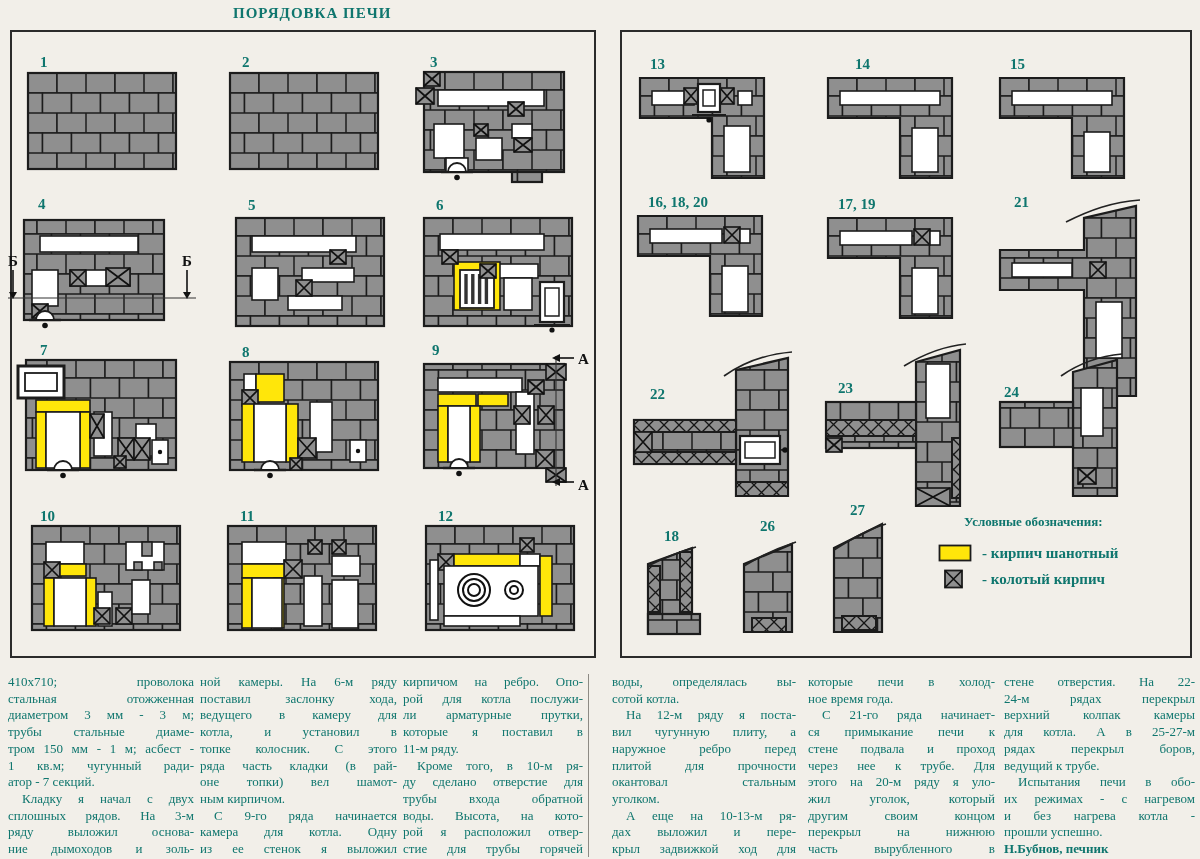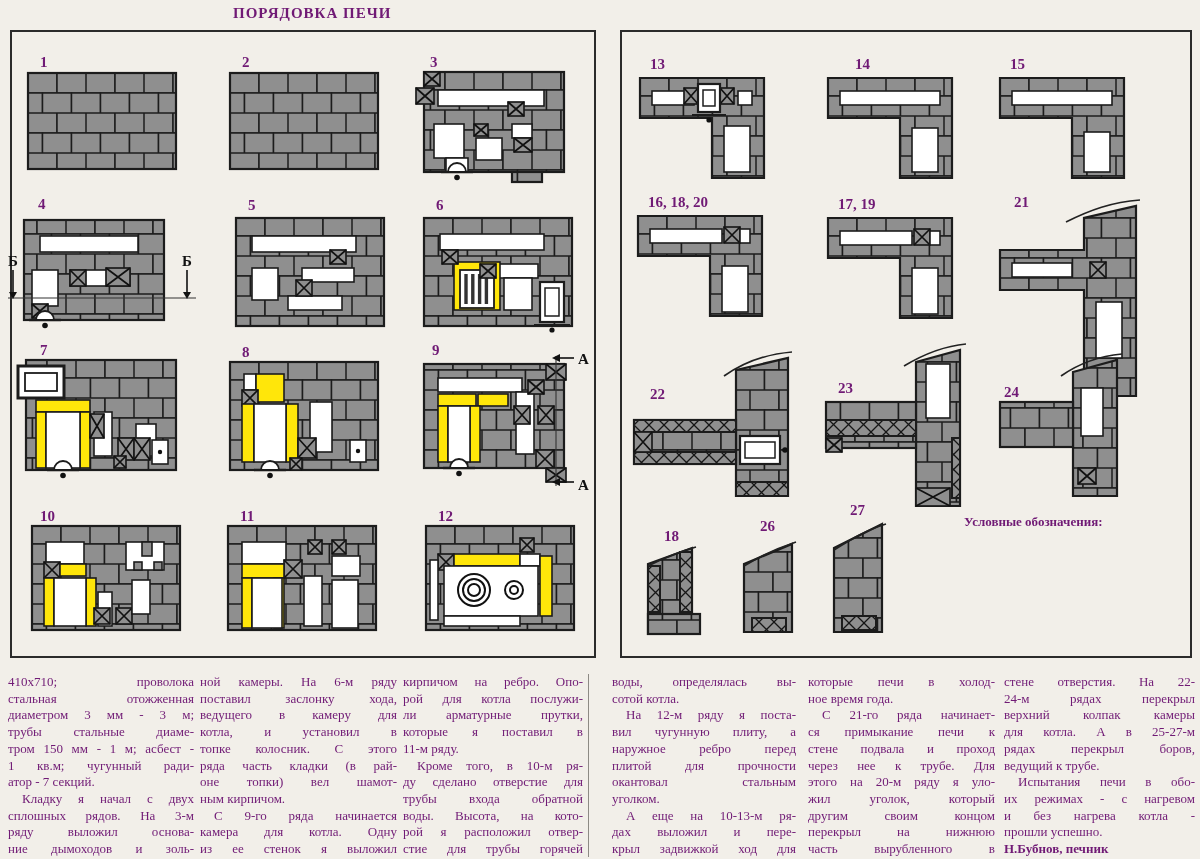--- a/index.html
+++ b/index.html
@@ -1,17 +1,17 @@
 <!DOCTYPE html>
 <html><head>
 <meta charset="utf-8">
 <style>
   html,body{margin:0;padding:0;background:#e8e5df;}
   #page{position:relative;width:1200px;height:859px;background:#f2efe9;
-        font-family:"Liberation Serif",serif;color:#701a75;overflow:hidden;}
+        font-family:"Liberation Serif",serif;color:#0f766e;overflow:hidden;}
   .title{position:absolute;left:233px;top:5px;font-size:15px;font-weight:bold;letter-spacing:1px;}
   .panel{position:absolute;top:30px;height:628px;border:2px solid #2b2b2b;box-sizing:border-box;}
   #panel-left{left:10px;width:586px;}
   #panel-right{left:620px;width:572px;}
   svg.fig{position:absolute;overflow:visible;}
   .dlabel{position:absolute;font-size:15px;font-weight:bold;white-space:nowrap;}
   .legend{position:absolute;left:938px;top:514px;width:252px;}
   .legend-title{font-size:13px;font-weight:bold;margin:0 0 14px 26px;}
   .legend-row{display:flex;align-items:center;margin-bottom:7px;}
   .legend-row svg{flex:0 0 auto;}
@@ -384,20 +384,33 @@
       <div class="dlabel" style="left: 850px; top: 502px;">27</div>
       <svg class="fig" width="64" height="118" style="left: 834px; top: 518px;">
         <path d="M0,30 L48,6 V114 H0 Z" fill="url(#bp)" stroke="#1c1c1c" stroke-width="2.2"></path>
         <rect x="8" y="98" width="34" height="14" fill="url(#hp)" stroke="#1c1c1c" stroke-width="2"></rect>
         <path d="M0,32 C 16,22 32,12 52,6" stroke="#222" stroke-width="1.7" fill="none"></path>
       </svg>
     </div>
 
   <div class="legend">
     <div class="legend-title">Условные обозначения:</div>
+    <div class="legend-row">
+      <svg width="34" height="18">
+          <rect x="1.5" y="1.5" width="31" height="15" fill="#ffe60a" stroke="#1c1c1c" stroke-width="1.8"></rect>
+        </svg>
+      <span class="legend-label">- кирпич шанотный</span>
+    </div>
+    <div class="legend-row">
+      <svg width="34" height="20">
+          <rect x="7" y="1.5" width="17" height="17" fill="#8f8f8f" stroke="#1c1c1c" stroke-width="1.8"></rect>
+          <path d="M7,1.5 L24,18.5 M24,1.5 L7,18.5" stroke="#111" stroke-width="1.6" fill="none"></path>
+        </svg>
+      <span class="legend-label">- колотый кирпич</span>
+    </div>
   </div>
 
   <div id="article">
       <div class="col" style="left: 8px; width: 186px;">
         <div class="line">410x710; проволока</div>
         <div class="line">стальная отожженная</div>
         <div class="line">диаметром 3 мм - 3 м;</div>
         <div class="line">трубы стальные диаме-</div>
         <div class="line">тром 150 мм - 1 м; асбест -</div>
         <div class="line">1 кв.м; чугунный ради-</div>

